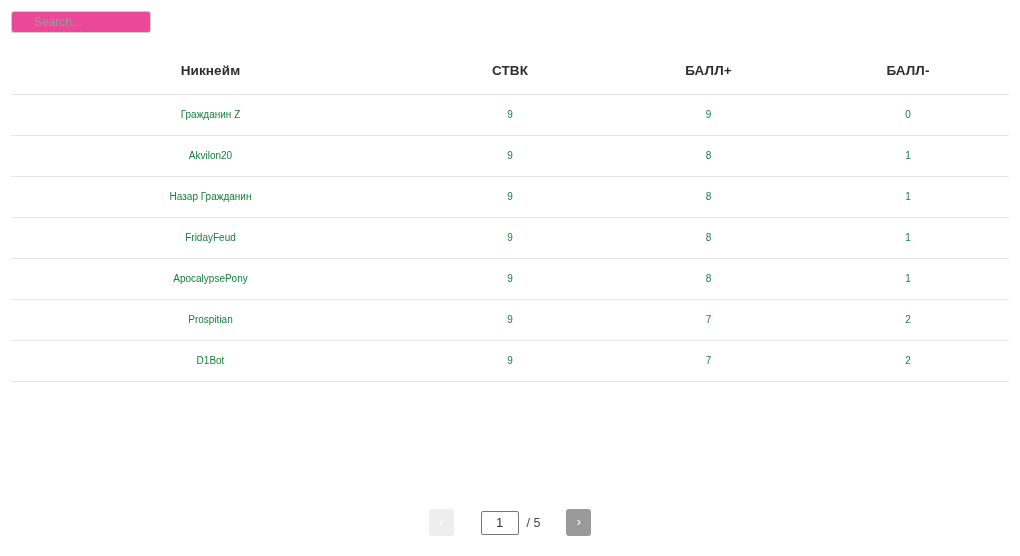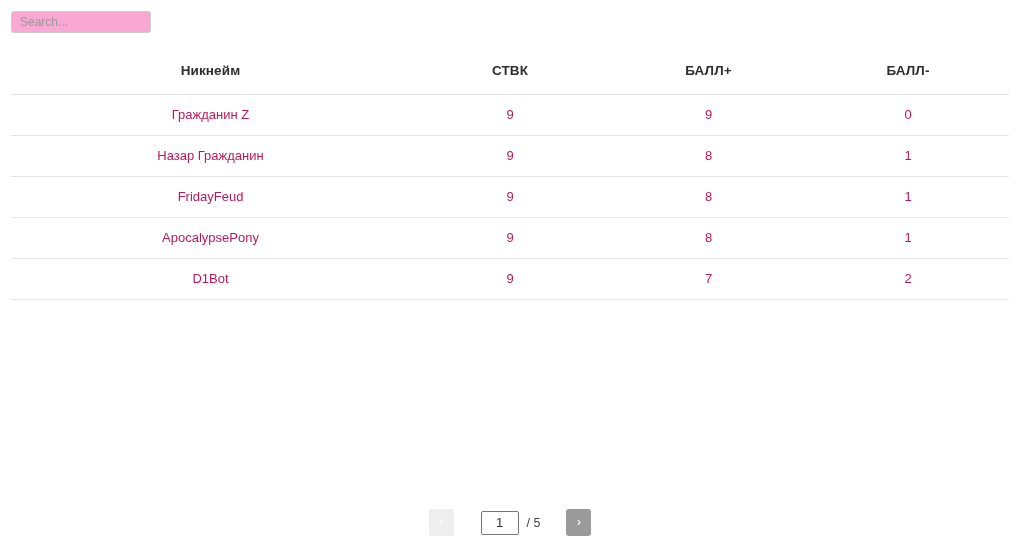--- a/index.html
+++ b/index.html
@@ -23,25 +23,25 @@
 
   
   .search-wrap {
     position: absolute;
     left: 11px;
     top: 11px;
   }
   .search-input {
     width: 140px;
     height: 22px;
-    padding: 2px 8px;
+    padding: 2px 22px;
     font-family: "Liberation Sans", sans-serif;
     font-size: 12px;
     color: #333333;
-    background: #f9a8d4;
+    background: #ec4899;
     border: 1px solid #cccccc;
     border-radius: 3px;
     outline: none;
   }
   .search-input::placeholder {
     color: #999999;
     opacity: 1;
   }
 
   
@@ -65,23 +65,23 @@
   table.leaderboard thead th {
     height: 46px;
     font-size: 13.5px;
     font-weight: bold;
     color: #2e2e2e;
     border-bottom: 1px solid #e2e2e2;
     letter-spacing: 0.1px;
   }
   table.leaderboard tbody td {
     height: 41px;
-    font-size: 13px;
+    font-size: 10px;
     font-weight: normal;
-    color: #be185d;
+    color: #15803d;
     border-bottom: 1px solid #e6e6e6;
   }
   
   col.c-nick  { width: 399px; }
   col.c-stvk  { width: 200px; }
   col.c-plus  { width: 197px; }
   col.c-minus { width: 202px; }
 
   
   .pagination {
@@ -167,36 +167,48 @@
         </tr>
       </thead>
       <tbody>
         <tr>
           <td>Гражданин Z</td>
           <td>9</td>
           <td>9</td>
           <td>0</td>
         </tr>
         <tr>
+          <td>Akvilon20</td>
+          <td>9</td>
+          <td>8</td>
+          <td>1</td>
+        </tr>
+        <tr>
           <td>Назар Гражданин</td>
           <td>9</td>
           <td>8</td>
           <td>1</td>
         </tr>
         <tr>
           <td>FridayFeud</td>
           <td>9</td>
           <td>8</td>
           <td>1</td>
         </tr>
         <tr>
           <td>ApocalypsePony</td>
           <td>9</td>
           <td>8</td>
           <td>1</td>
+        </tr>
+        <tr>
+          <td>Prospitian</td>
+          <td>9</td>
+          <td>7</td>
+          <td>2</td>
         </tr>
         <tr>
           <td>D1Bot</td>
           <td>9</td>
           <td>7</td>
           <td>2</td>
         </tr>
       </tbody>
     </table>
   </div>

